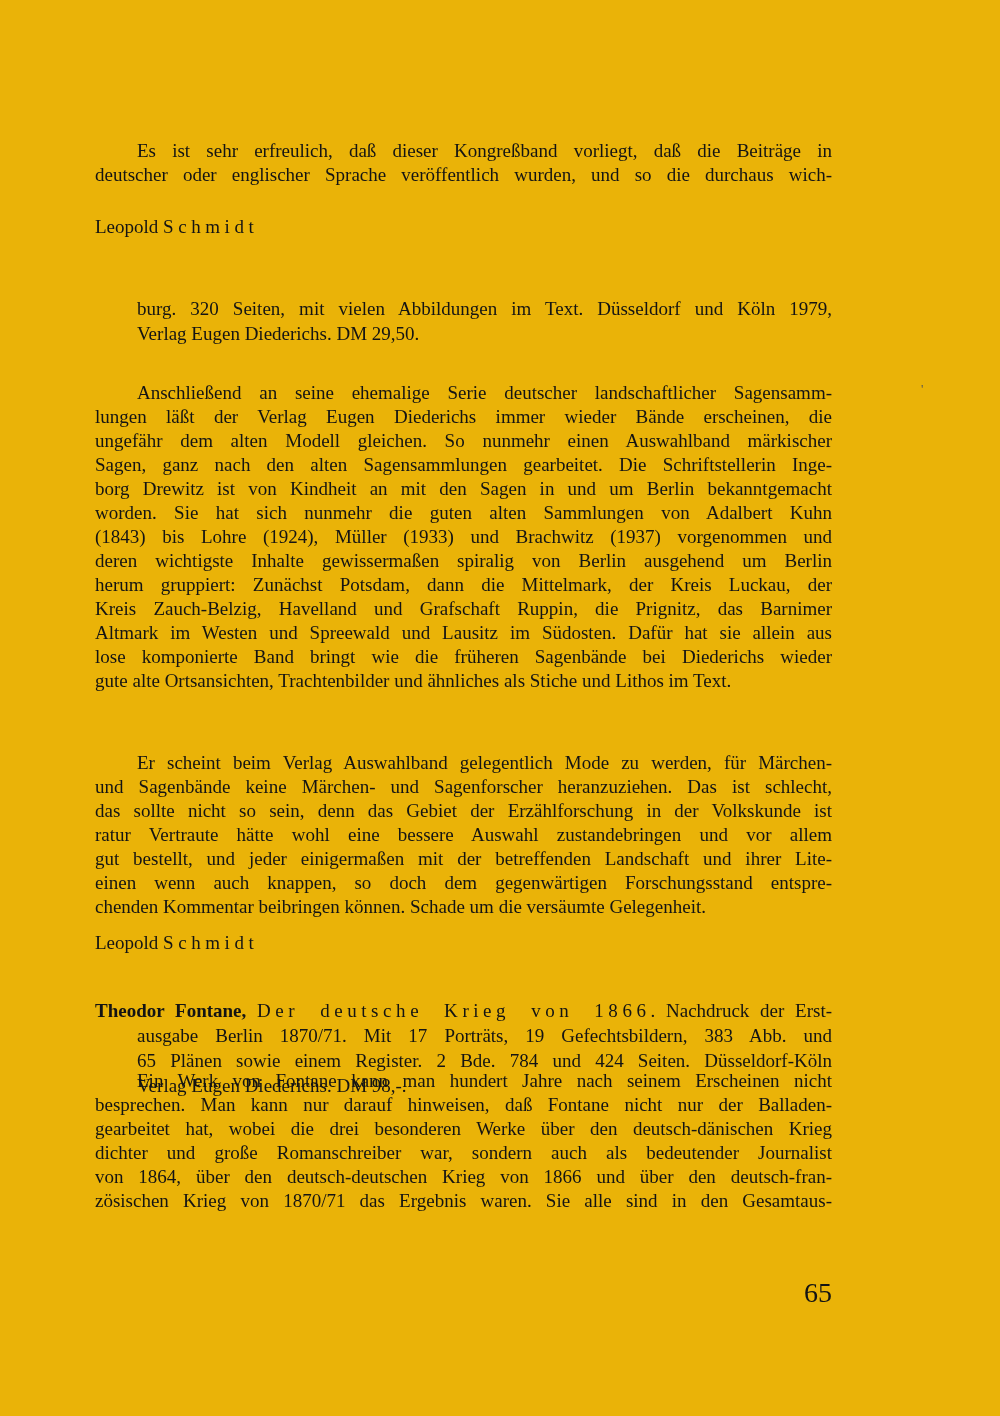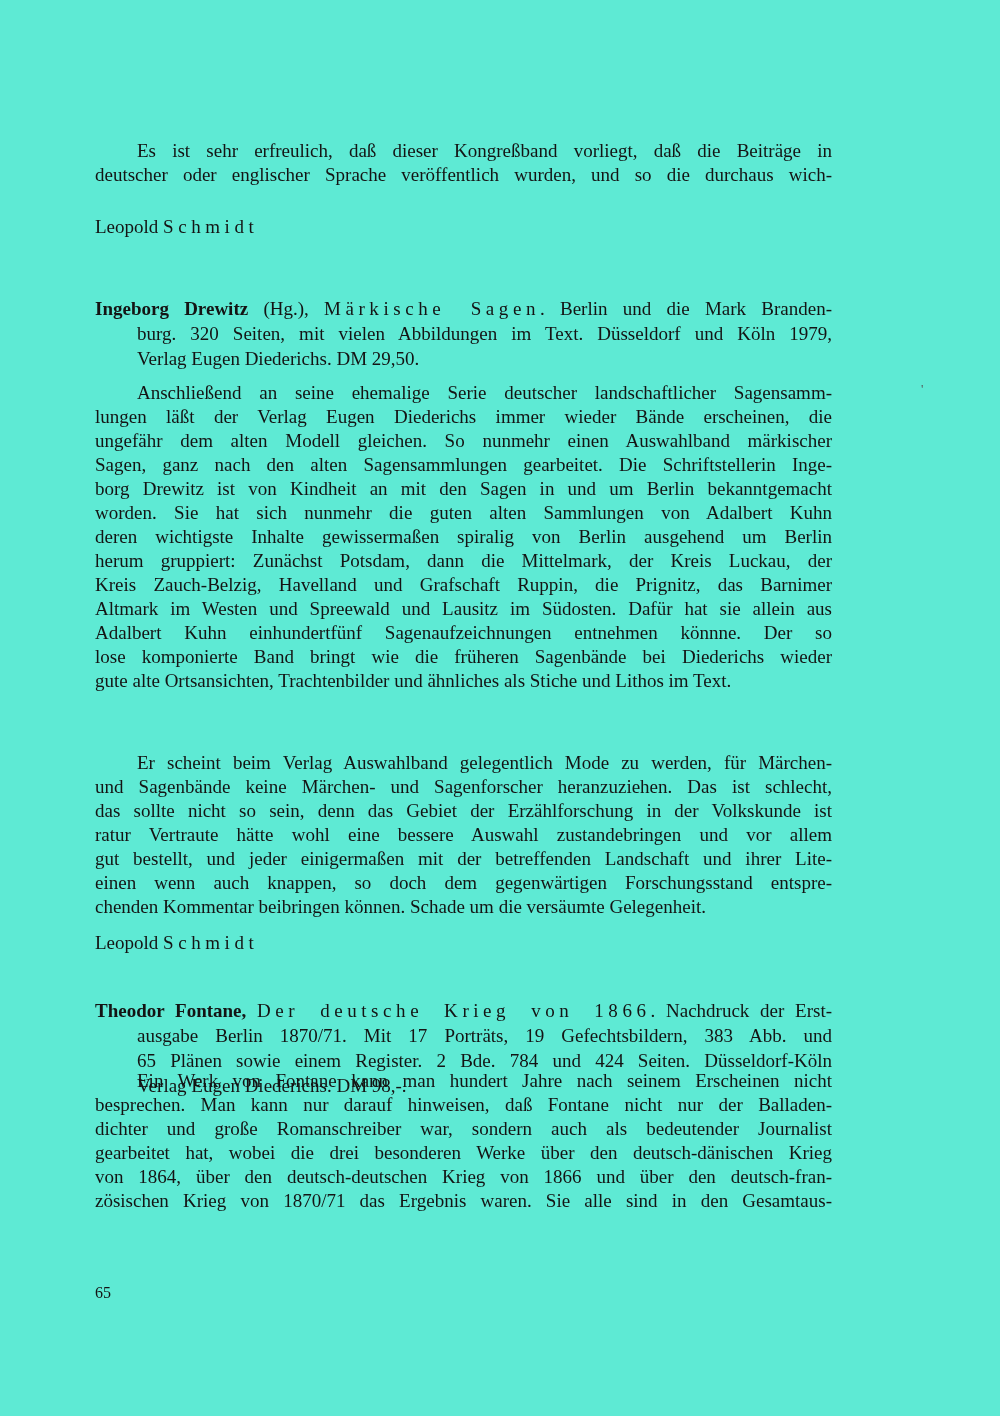--- a/index.html
+++ b/index.html
@@ -4,21 +4,21 @@
 <style>
   html, body {
     margin: 0;
     padding: 0;
     background: #ffffff;
   }
   .page {
     position: relative;
     width: 1000px;
     height: 1416px;
-    background: #5eead4;
+    background: #eab308;
     font-family: "Liberation Serif", "DejaVu Serif", serif;
     color: #141414;
     overflow: hidden;
   }
   .block {
     position: absolute;
     left: 95px;
     width: 737px;
     font-size: 19px;
     line-height: 24px;
@@ -44,23 +44,23 @@
     word-spacing: 0.30em;
   }
   .signature {
     text-align: left;
     padding-right: 2px;
   }
   .sig-last {
     letter-spacing: 0.24em;
   }
   .pagenum {
-    text-align: left;
+    text-align: right;
     padding-right: 10px;
-    font-size: 16px;
+    font-size: 28px;
   }
   .speck {
     position: absolute;
     left: 921px;
     top: 381px;
     font-size: 13px;
     color: #555;
   }
 </style>
 </head>
@@ -71,41 +71,38 @@
   <div class="block" style="top:139px;">
       <div class="line indent">Es ist sehr erfreulich, daß dieser Kongreßband vorliegt, daß die Beiträge in</div>
       <div class="line">deutscher oder englischer Sprache veröffentlich wurden, und so die durchaus wich-</div>
     </div>
 
   <div class="block signature" style="top:215px;">
     <span>Leopold </span><span class="sig-last">Schmidt</span>
   </div>
 
   <div class="block heading-block" style="top:296px;">
-    <div class="hline">
-      <span class="bold">Ingeborg Drewitz</span><span> (Hg.), </span><span class="sperr">Märkische Sagen</span><span>. Berlin und die Mark Branden-</span>
-    </div>
     <div>
         <div class="line indent">burg. 320 Seiten, mit vielen Abbildungen im Text. Düsseldorf und Köln 1979,</div>
         <div class="line indent last">Verlag Eugen Diederichs. DM 29,50.</div>
       </div>
   </div>
 
   <div class="block" style="top:381px;">
       <div class="line indent">Anschließend an seine ehemalige Serie deutscher landschaftlicher Sagensamm-</div>
       <div class="line">lungen läßt der Verlag Eugen Diederichs immer wieder Bände erscheinen, die</div>
       <div class="line">ungefähr dem alten Modell gleichen. So nunmehr einen Auswahlband märkischer</div>
       <div class="line">Sagen, ganz nach den alten Sagensammlungen gearbeitet. Die Schriftstellerin Inge-</div>
       <div class="line">borg Drewitz ist von Kindheit an mit den Sagen in und um Berlin bekanntgemacht</div>
       <div class="line">worden. Sie hat sich nunmehr die guten alten Sammlungen von Adalbert Kuhn</div>
+      <div class="line">(1843) bis Lohre (1924), Müller (1933) und Brachwitz (1937) vorgenommen und</div>
       <div class="line">deren wichtigste Inhalte gewissermaßen spiralig von Berlin ausgehend um Berlin</div>
       <div class="line">herum gruppiert: Zunächst Potsdam, dann die Mittelmark, der Kreis Luckau, der</div>
       <div class="line">Kreis Zauch-Belzig, Havelland und Grafschaft Ruppin, die Prignitz, das Barnimer</div>
       <div class="line">Altmark im Westen und Spreewald und Lausitz im Südosten. Dafür hat sie allein aus</div>
-      <div class="line">Adalbert Kuhn einhundertfünf Sagenaufzeichnungen entnehmen könnne. Der so</div>
       <div class="line">lose komponierte Band bringt wie die früheren Sagenbände bei Diederichs wieder</div>
       <div class="line last">gute alte Ortsansichten, Trachtenbilder und ähnliches als Stiche und Lithos im Text.</div>
     </div>
 
   <div class="speck">'</div>
 
   <div class="block" style="top:751px;">
       <div class="line indent">Er scheint beim Verlag Auswahlband gelegentlich Mode zu werden, für Märchen-</div>
       <div class="line">und Sagenbände keine Märchen- und Sagenforscher heranzuziehen. Das ist schlecht,</div>
       <div class="line">das sollte nicht so sein, denn das Gebiet der Erzählforschung in der Volkskunde ist</div>
@@ -126,21 +123,21 @@
     <div>
         <div class="line indent">ausgabe Berlin 1870/71. Mit 17 Porträts, 19 Gefechtsbildern, 383 Abb. und</div>
         <div class="line indent">65 Plänen sowie einem Register. 2 Bde. 784 und 424 Seiten. Düsseldorf-Köln</div>
         <div class="line indent last">Verlag Eugen Diederichs. DM 98,-.</div>
       </div>
   </div>
 
   <div class="block" style="top:1069px;">
       <div class="line indent">Ein Werk von Fontane kann man hundert Jahre nach seinem Erscheinen nicht</div>
       <div class="line">besprechen. Man kann nur darauf hinweisen, daß Fontane nicht nur der Balladen-</div>
+      <div class="line">gearbeitet hat, wobei die drei besonderen Werke über den deutsch-dänischen Krieg</div>
       <div class="line">dichter und große Romanschreiber war, sondern auch als bedeutender Journalist</div>
-      <div class="line">gearbeitet hat, wobei die drei besonderen Werke über den deutsch-dänischen Krieg</div>
       <div class="line">von 1864, über den deutsch-deutschen Krieg von 1866 und über den deutsch-fran-</div>
       <div class="line">zösischen Krieg von 1870/71 das Ergebnis waren. Sie alle sind in den Gesamtaus-</div>
     </div>
 
   <div class="block pagenum" style="top:1281px;">65</div>
 
 </div>
 
 </body></html>

